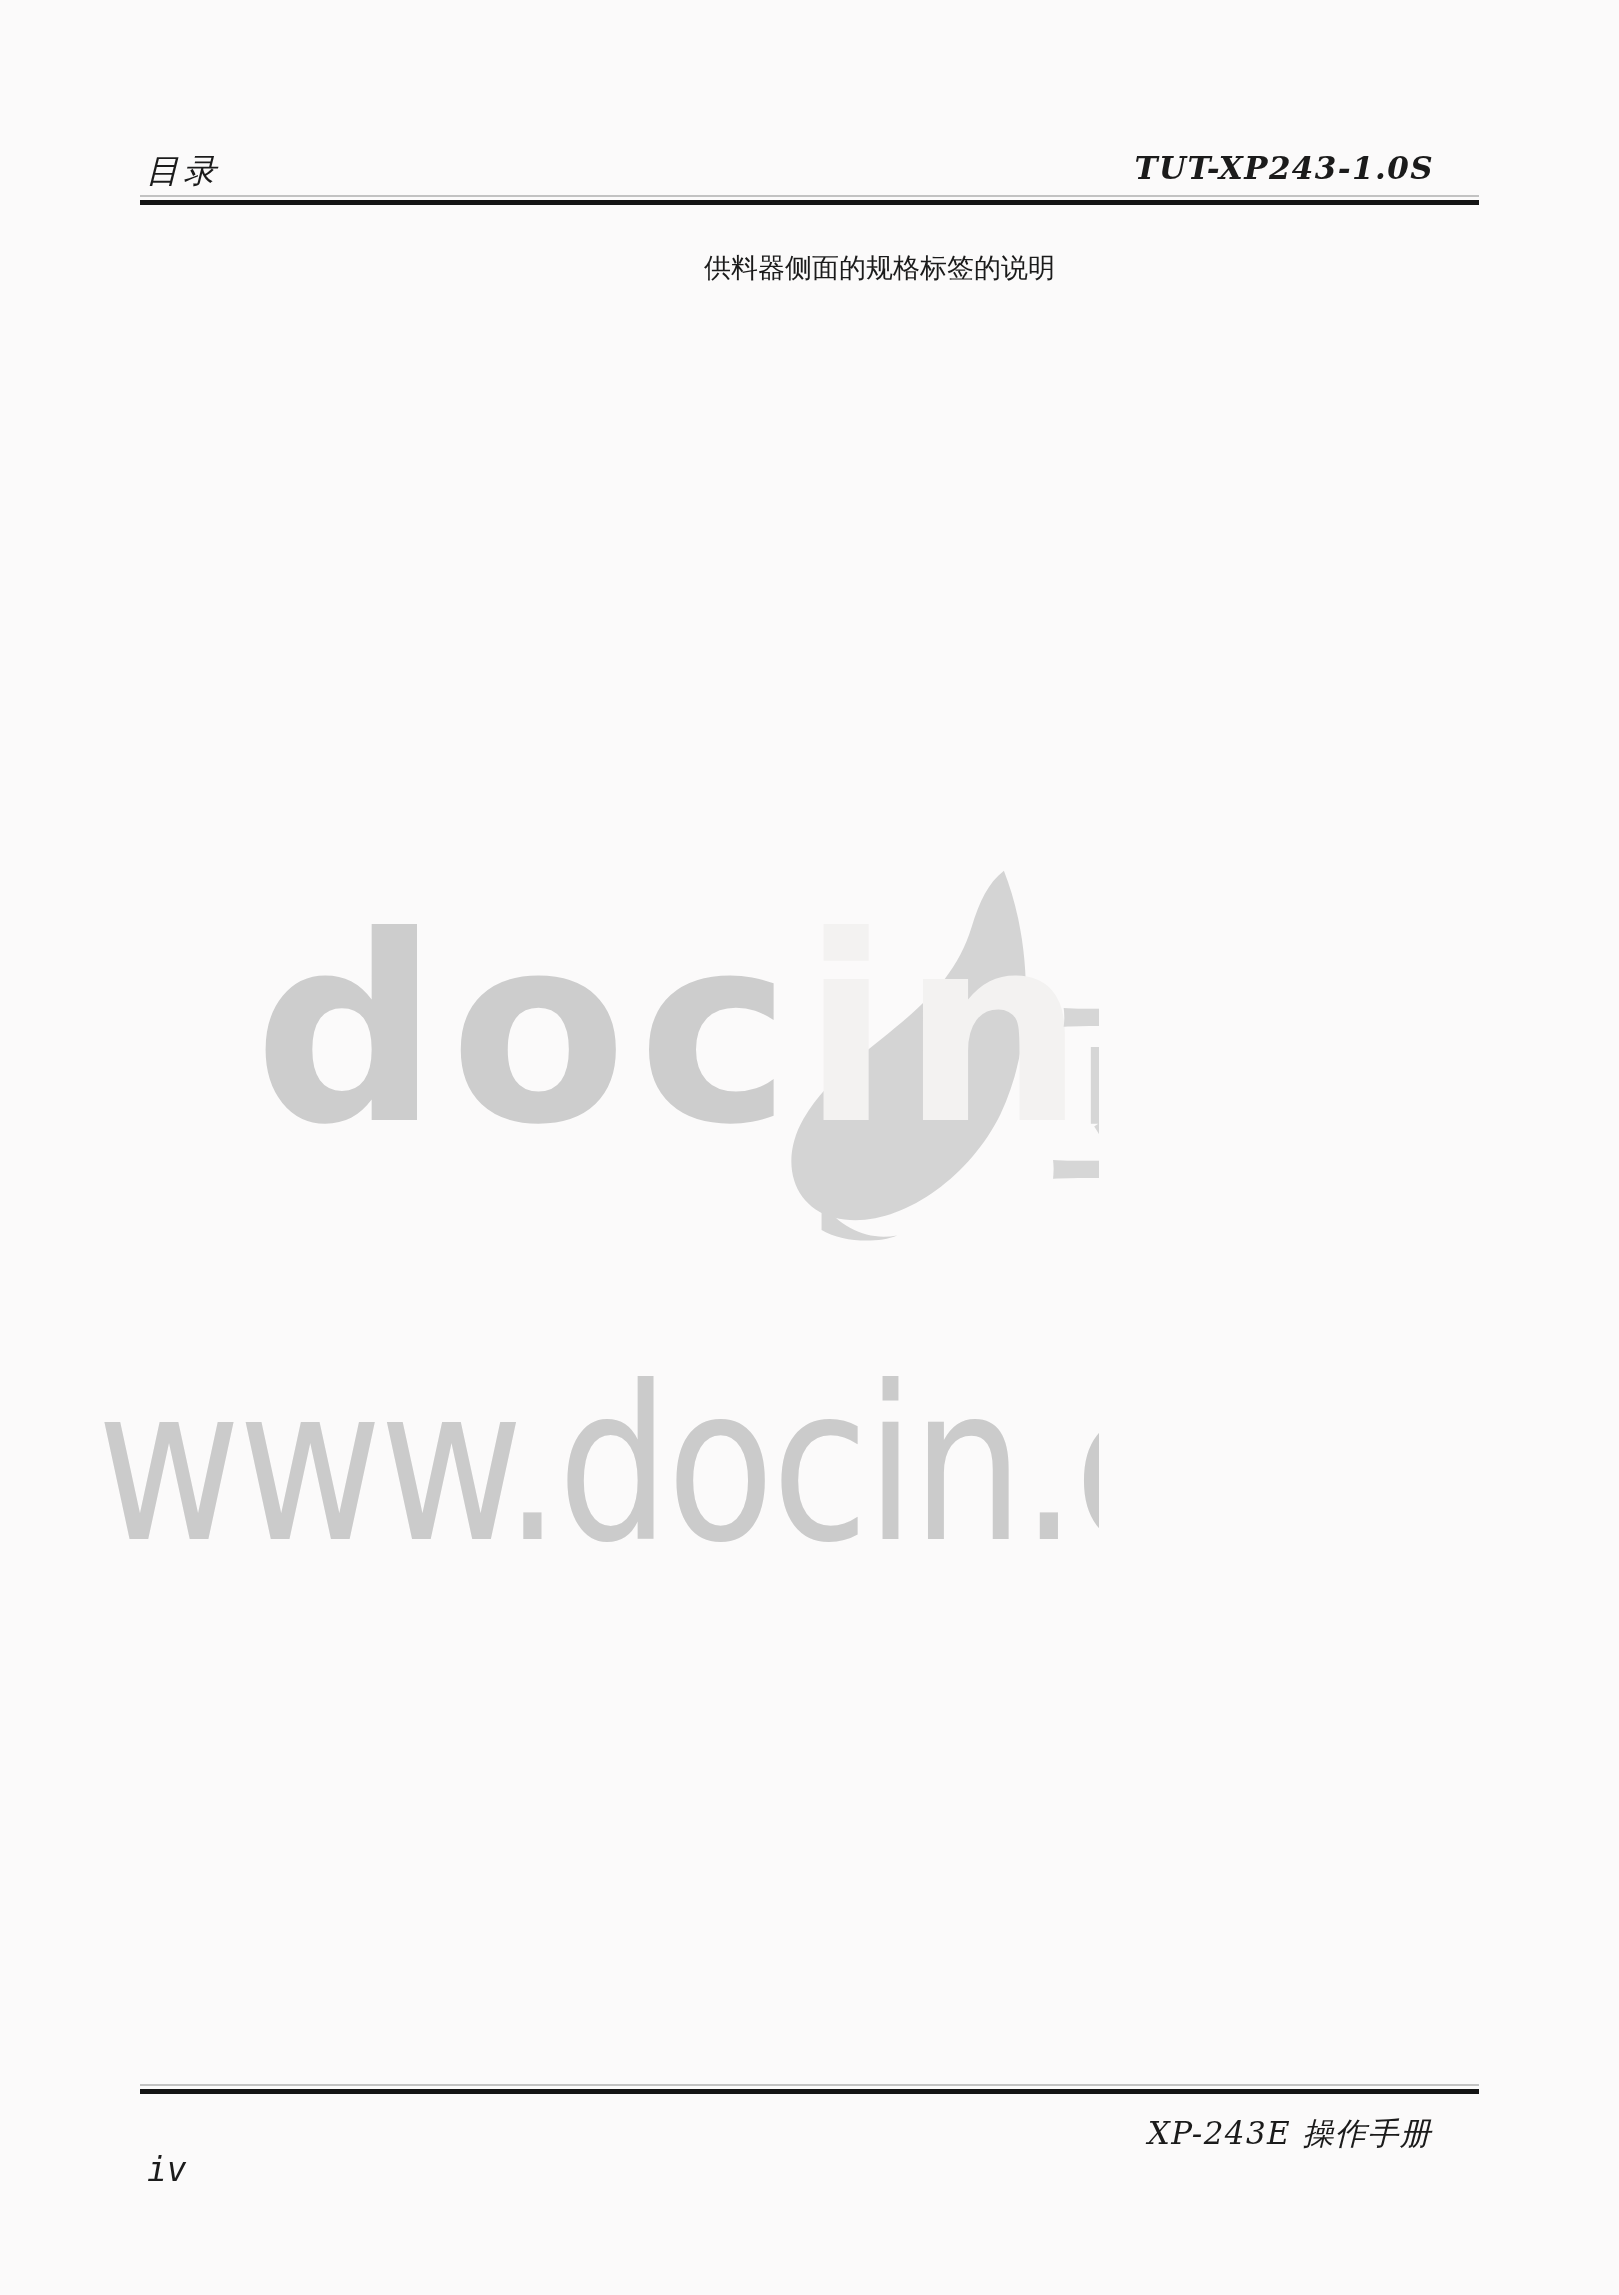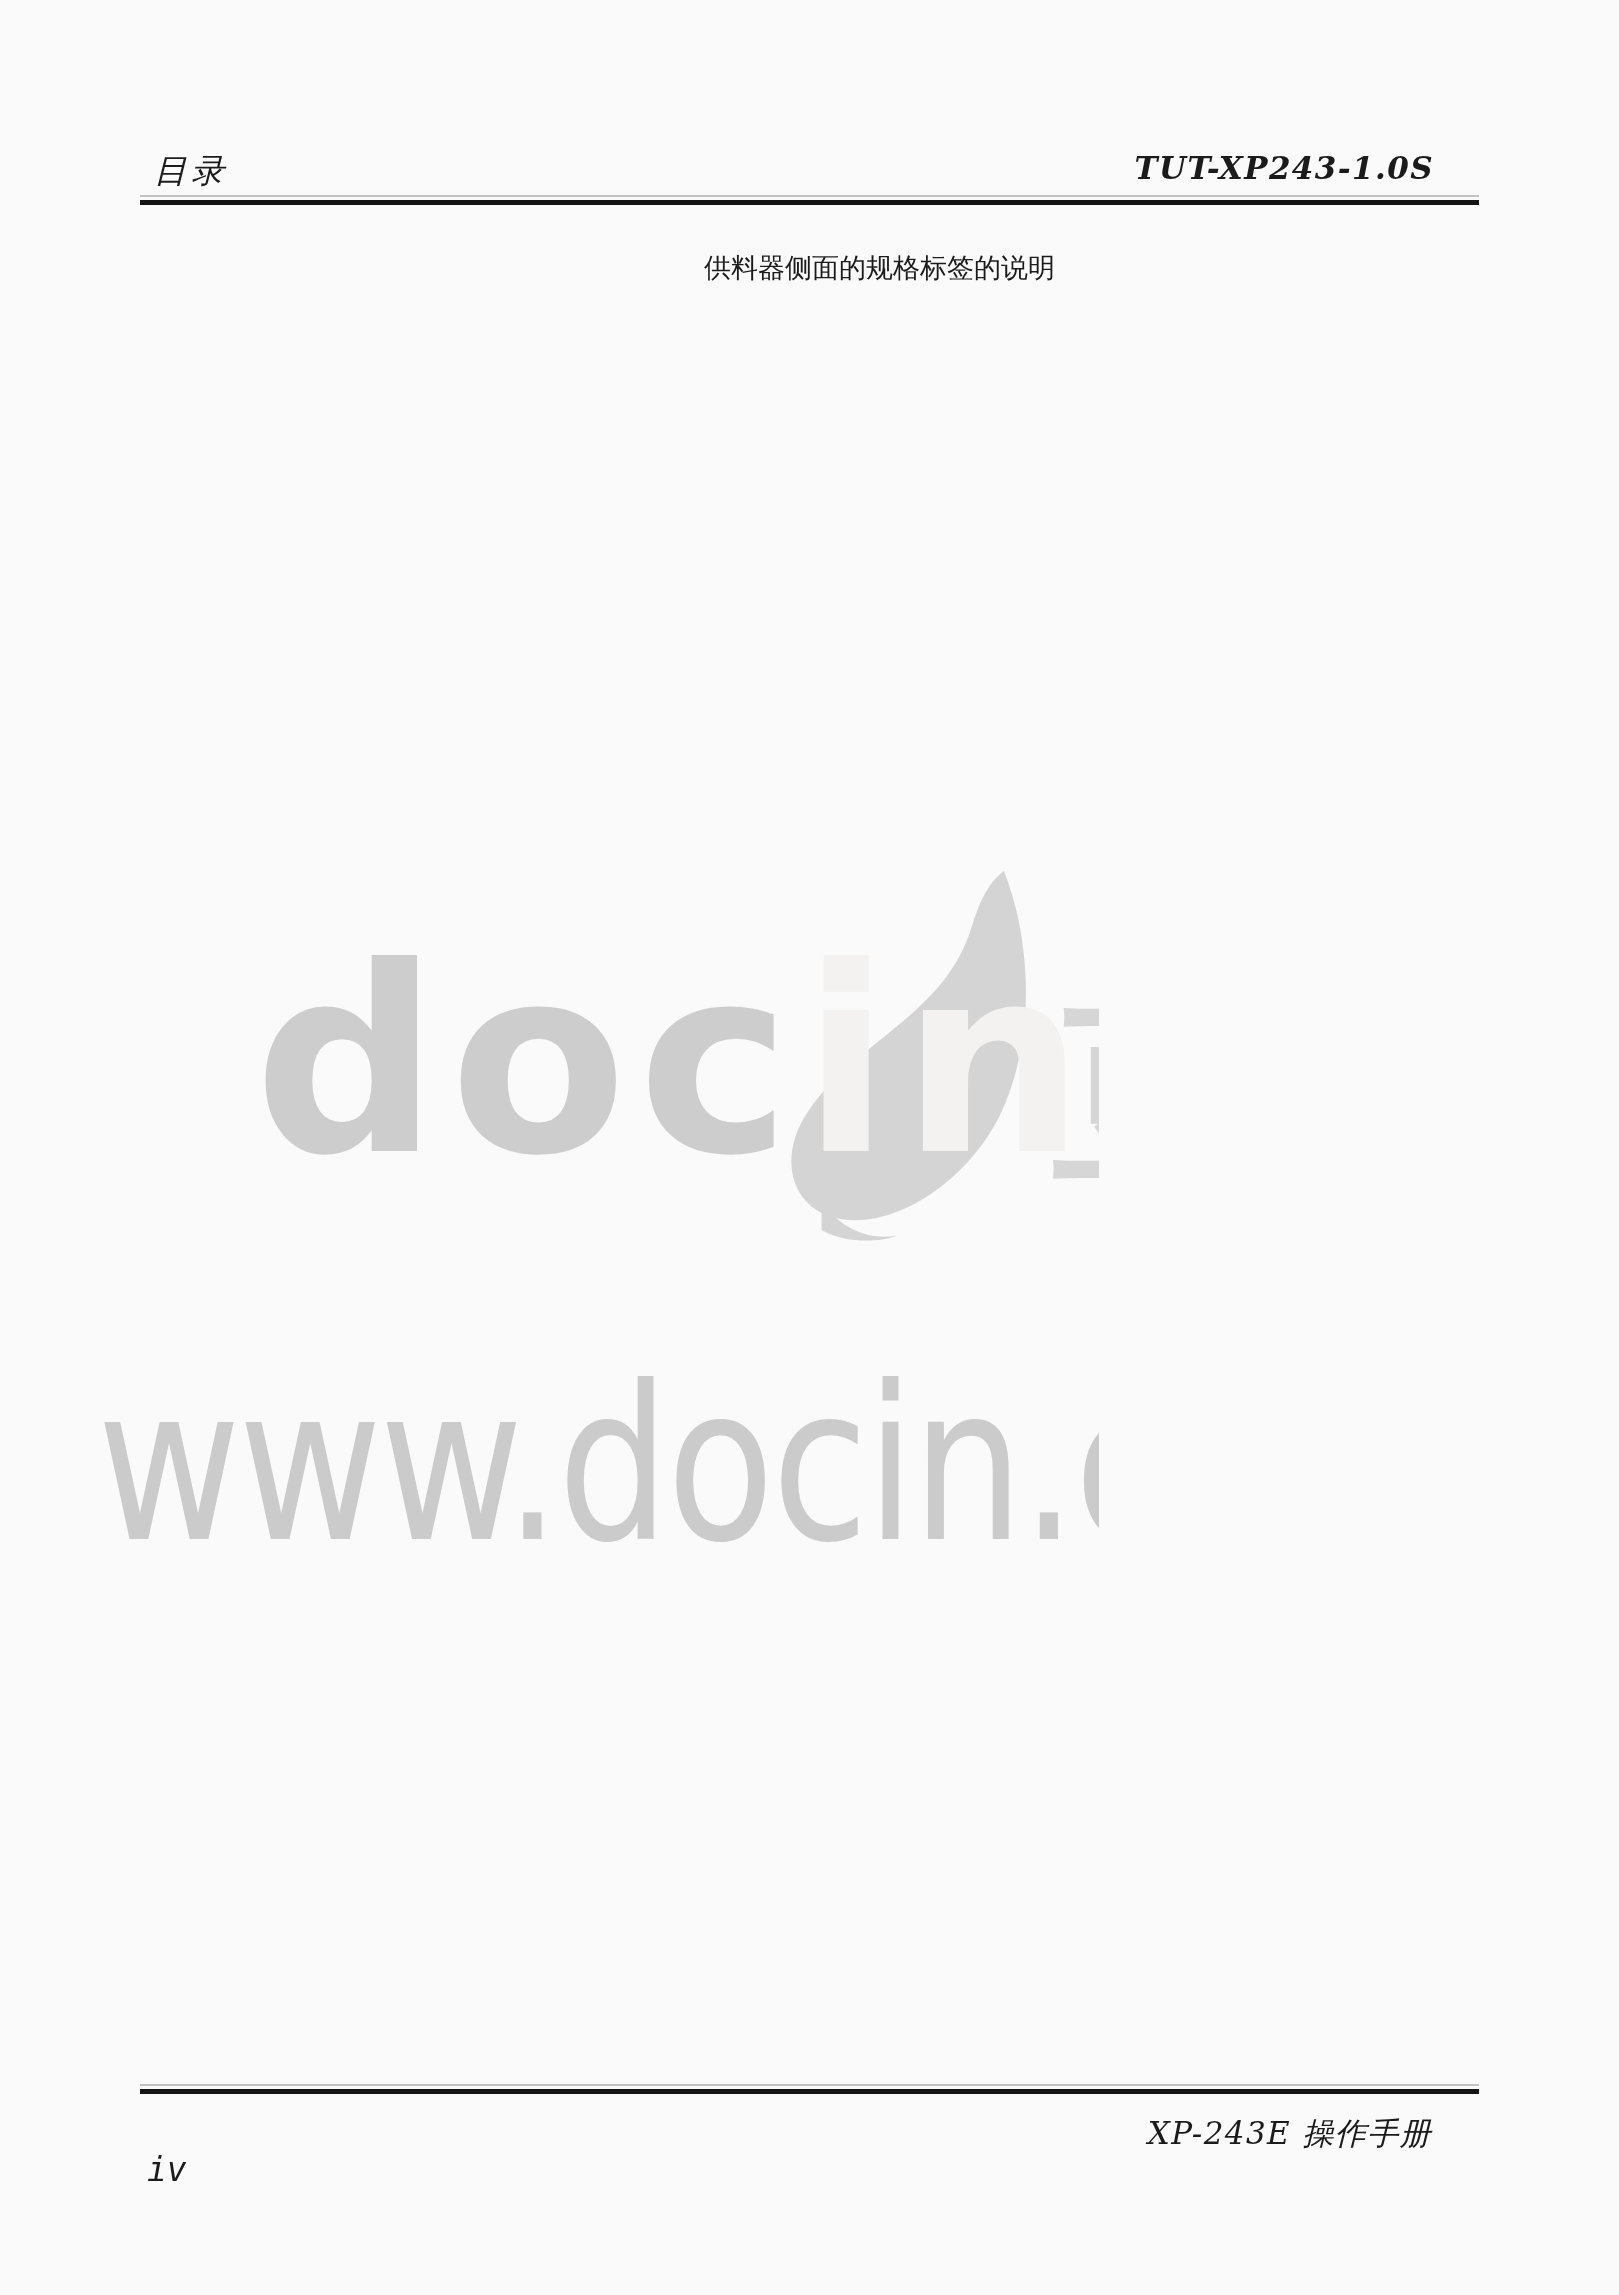--- a/index.html
+++ b/index.html
@@ -8,41 +8,41 @@
     width:1619px;height:2295px;
     background:#fbfafa;
     overflow:hidden;
     font-family:"DejaVu Serif","Liberation Serif",serif;
     color:#1b1b1b;
   }
   
   .wm{position:absolute;z-index:0;pointer-events:none;}
   .wm-leaf{left:739px;top:855px;width:344px;height:392px;}
   .wm-docin{
-    left:254px;top:933px;
+    left:254px;top:902px;
     font-family:"DejaVu Sans","Liberation Sans",sans-serif;
     font-weight:bold;font-size:258px;line-height:258px;
     letter-spacing:11px;color:#cdcdcd;white-space:nowrap;
   }
   .wm-docin .logo-in{color:#f3f2f1;}
   .wm-douding{
     left:1053px;top:996px;
     font-size:202px;line-height:204px;letter-spacing:23px;
     font-weight:bold;color:#d6d6d6;white-space:nowrap;
   }
   .wm-url{
     left:97px;top:1358px;
     font-family:"DejaVu Sans","Liberation Sans",sans-serif;
     font-size:176px;line-height:176px;letter-spacing:-2.7px;
     color:#cbcbcb;white-space:nowrap;
     transform:scaleY(1.22);transform-origin:left top;
   }
   
   .hf-text{position:absolute;z-index:2;font-style:italic;white-space:nowrap;}
-  .header-left{left:146px;top:149px;font-size:33px;letter-spacing:4.1px;margin-left:8px;}
+  .header-left{left:146px;top:149px;font-size:33px;letter-spacing:4.1px;}
   .header-right{right:185px;top:150px;font-size:31px;letter-spacing:1.4px;font-weight:bold;}
   .rule{position:absolute;left:140px;width:1339px;z-index:2;}
   .rule .thin{height:2px;background:#c2c2c2;}
   .rule .gap{height:2.7px;}
   .rule .thick{height:5.5px;background:#141414;}
   .header-rule{top:195px;}
   .footer-rule{top:2084px;}
   .footer-left{left:147px;top:2110px;font-size:33px;font-family:"DejaVu Sans Mono","Liberation Mono",monospace;margin-top:40px;}
   .footer-right{right:187px;top:2113px;font-size:31px;letter-spacing:1.4px;}
   

